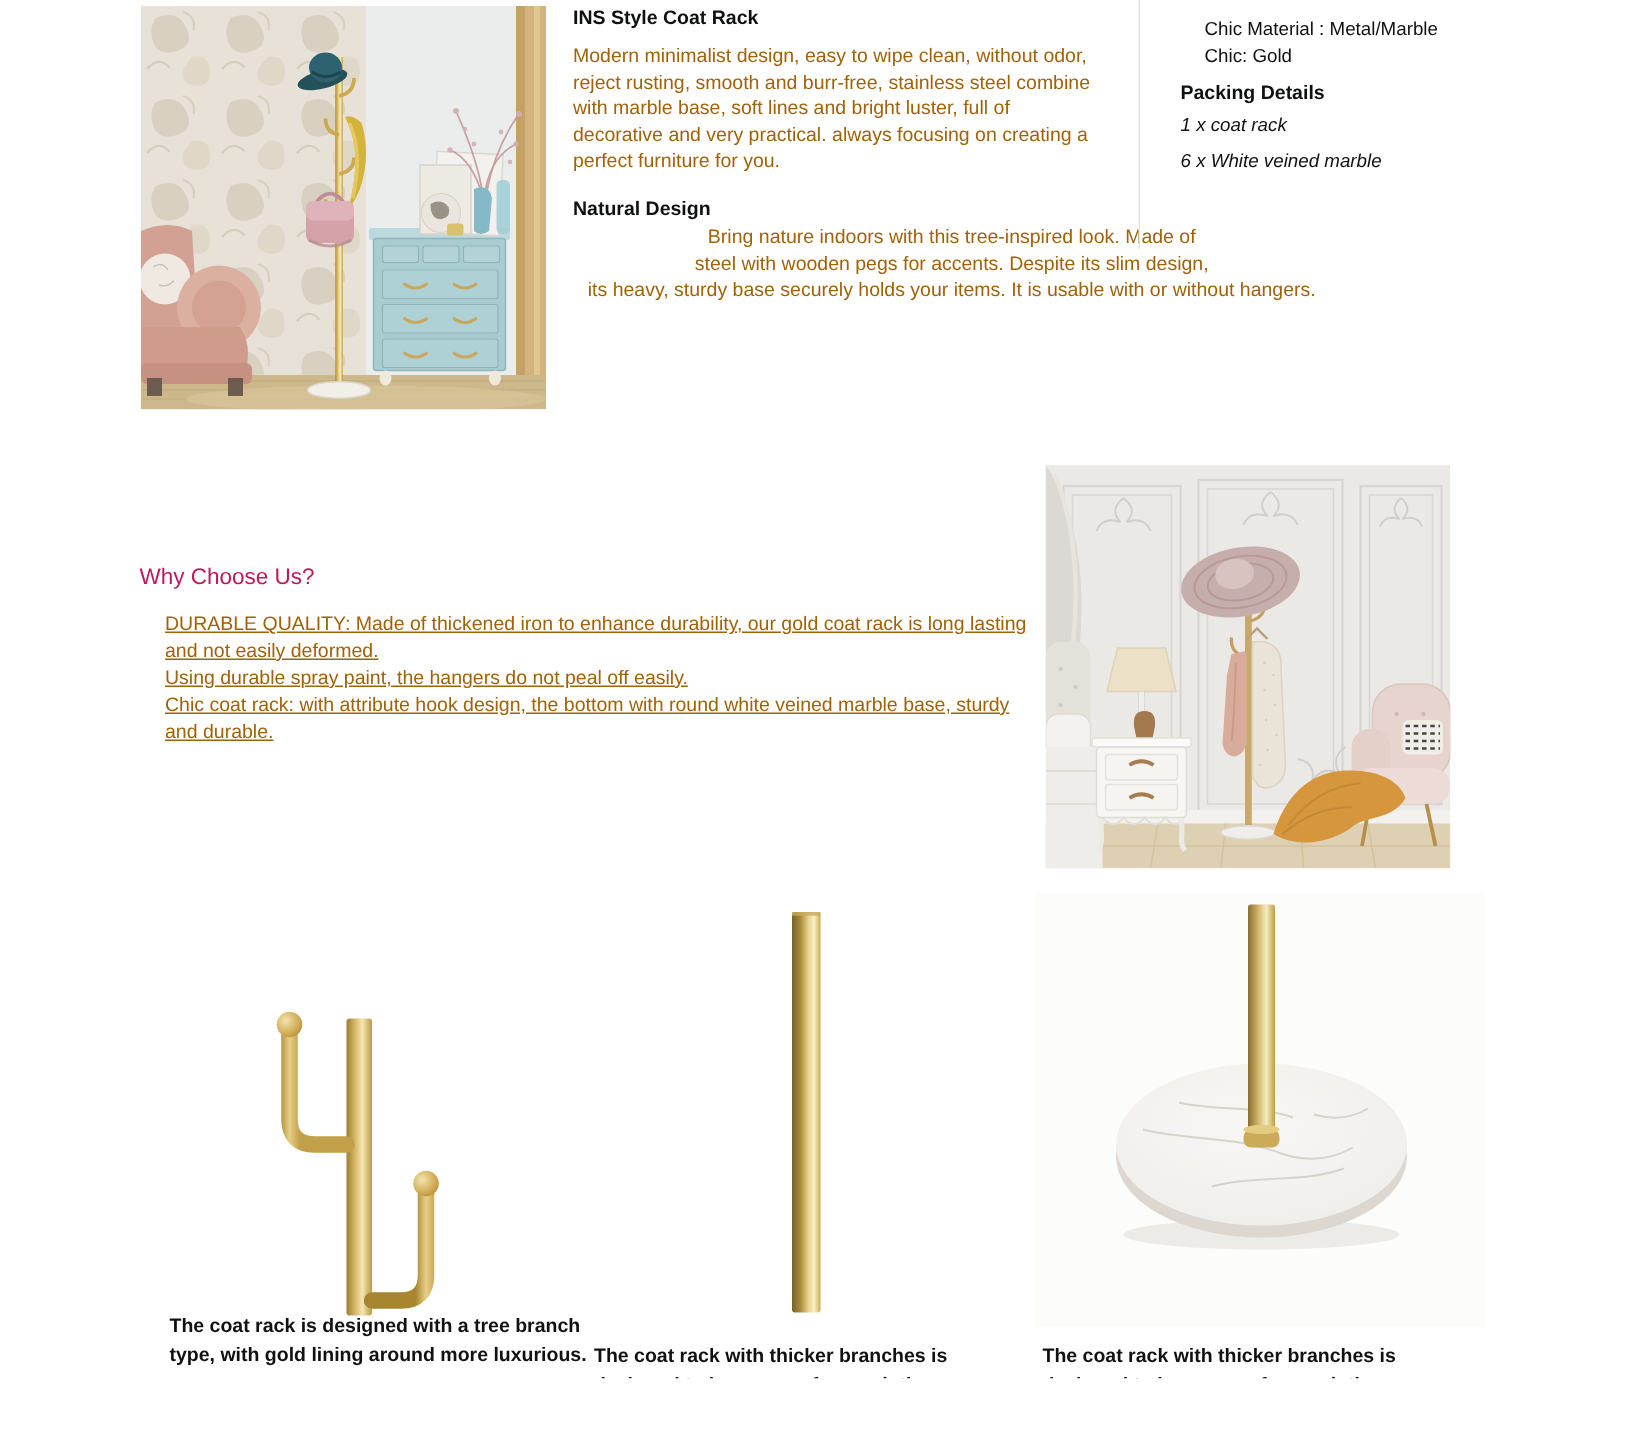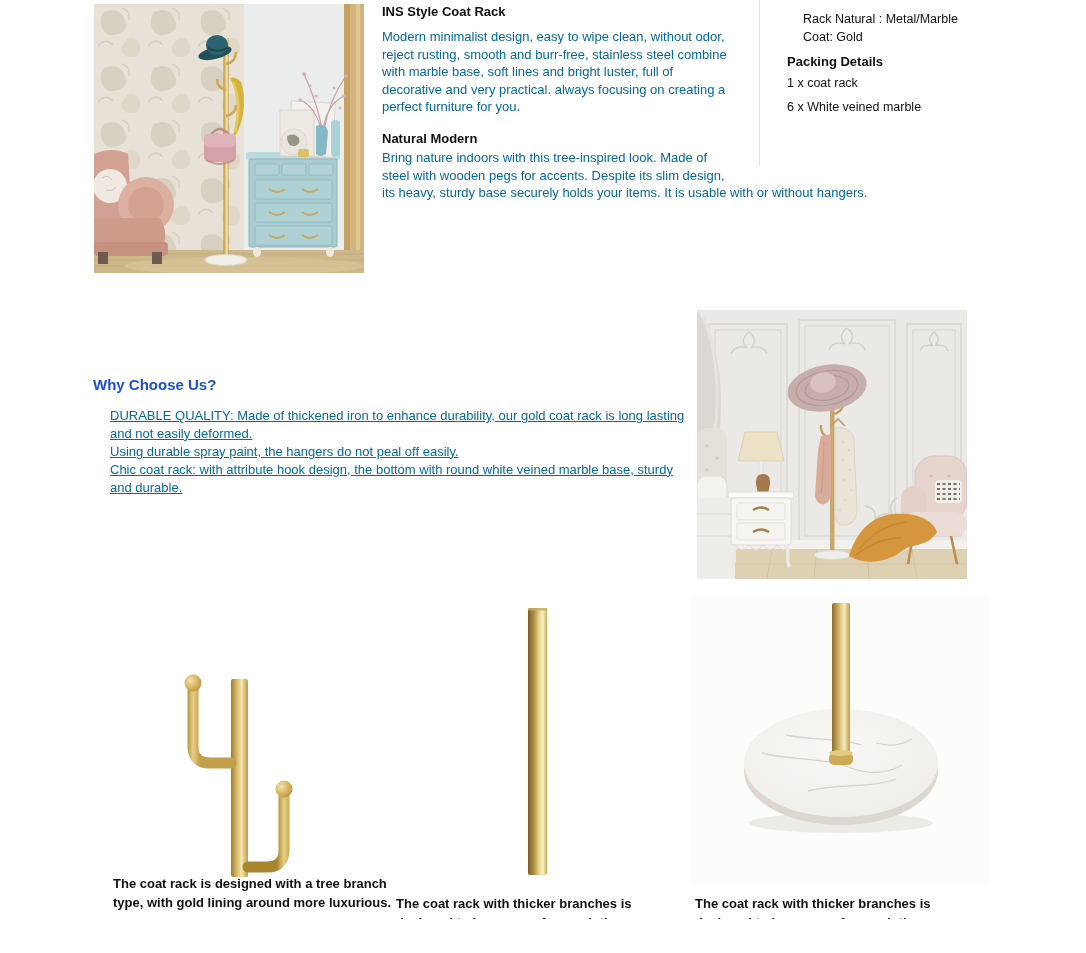--- a/index.html
+++ b/index.html
@@ -24,51 +24,51 @@
   .desc-col { left: 382px; top: 4px; width: 505px; }
   .h-bold13 {
     font-size: 13px;
     font-weight: bold;
     line-height: 16px;
     color: #0f1111;
   }
   .body13 {
     font-size: 13px;
     line-height: 17.6px;
-    color: #0369a1;
+    color: #a16207;
     white-space: pre-line;
   }
   .desc-col .p1 { margin-top: 8px; }
   .desc-col .h2nd { margin-top: 15px; }
-  .desc-col .p2 { margin-top: 2px; }
+  .desc-col .p2 { margin-top: 2px; text-align: center; }
 
   .vdivider {
     left: 759px; top: 0;
     width: 1px; height: 166px;
     background: #e4e4e4;
   }
 
   .specs-col { left: 787px; top: 4px; width: 260px; }
   .specs-col .spec-items { margin-left: 16px; margin-top: 6px; }
   .spec12 {
     font-size: 12.5px;
     line-height: 18px;
     color: #111111;
     white-space: pre-line;
   }
   .specs-col .packing-title { margin-top: 8px; }
   .specs-col .packing-items { margin-top: 4px; }
-  .specs-col .packing-items .pk { margin-bottom: 6px; }
+  .specs-col .packing-items .pk { margin-bottom: 6px; font-style: italic; }
 
   
   .why-title {
     left: 93px; top: 376px;
     font-size: 15px;
-    font-weight: bold;
-    color: #1d4ed8;
+    font-weight: normal;
+    color: #be185d;
   }
   .why-body {
     left: 110px; top: 407px;
     width: 600px;
     text-decoration: underline;
   }
 
   
   .caption {
     font-size: 13px;
@@ -183,32 +183,32 @@
     </svg>
   </div>
 
   <div class="abs desc-col">
     <div class="h-bold13">INS Style Coat Rack</div>
     <div class="body13 p1">Modern minimalist design, easy to wipe clean, without odor,
 reject rusting, smooth and burr-free, stainless steel combine
 with marble base, soft lines and bright luster, full of
 decorative and very practical. always focusing on creating a
 perfect furniture for you.</div>
-    <div class="h-bold13 h2nd">Natural Modern</div>
+    <div class="h-bold13 h2nd">Natural Design</div>
     <div class="body13 p2">Bring nature indoors with this tree-inspired look. Made of
 steel with wooden pegs for accents. Despite its slim design,
 its heavy, sturdy base securely holds your items. It is usable with or without hangers.</div>
   </div>
 
   <div class="abs vdivider"></div>
 
   <div class="abs specs-col">
     <div class="spec-items">
-      <div class="spec12">Rack Natural : Metal/Marble</div>
-      <div class="spec12">Coat: Gold</div>
+      <div class="spec12">Chic Material : Metal/Marble</div>
+      <div class="spec12">Chic: Gold</div>
     </div>
     <div class="h-bold13 packing-title">Packing Details</div>
     <div class="packing-items">
       <div class="spec12 pk">1 x coat rack</div>
       <div class="spec12 pk">6 x White veined marble</div>
     </div>
   </div>
 
   <div class="abs why-title">Why Choose Us?</div>
   <div class="abs why-body body13" style="line-height:17.9px;">DURABLE QUALITY: Made of thickened iron to enhance durability, our gold coat rack is long lasting

